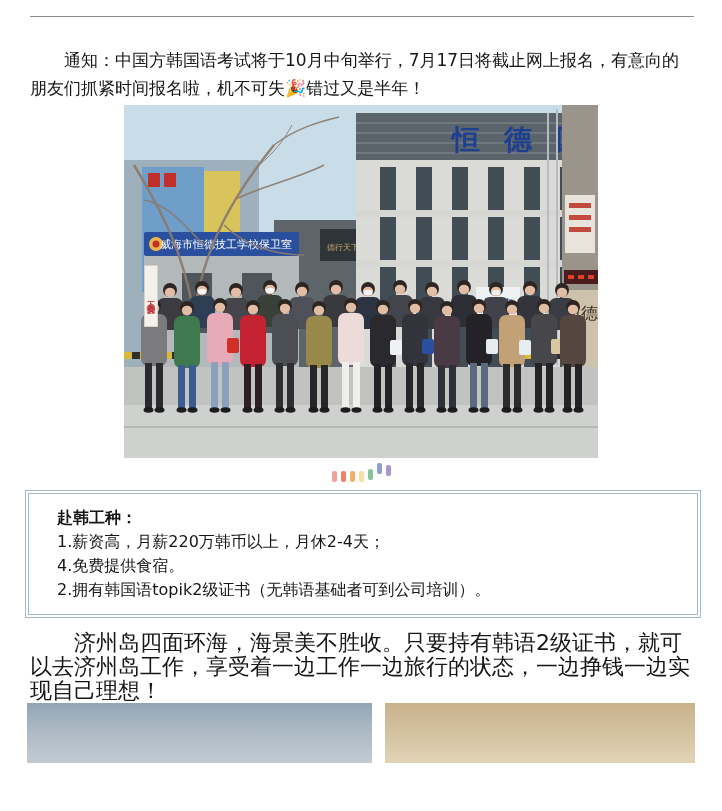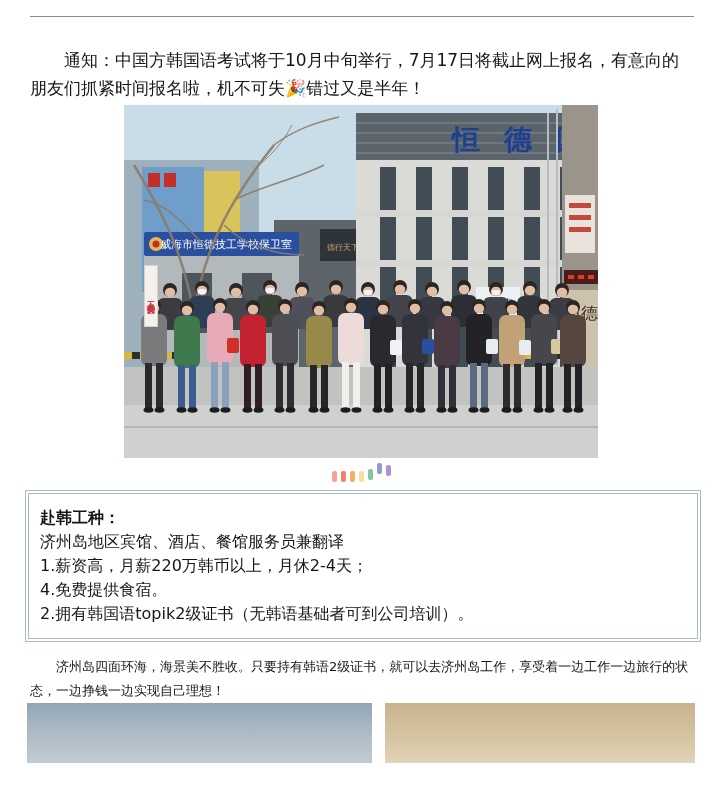--- a/index.html
+++ b/index.html
@@ -9,24 +9,24 @@
   .photo-wrap{width:474px;height:353px;margin:3px auto 0 auto;position:relative;overflow:hidden;}
   .photo-wrap svg{display:block;}
   .vert-sign{position:absolute;left:20px;top:160px;width:14px;height:62px;background:#f4f1ec;
     color:#c02830;font-size:9px;line-height:12px;writing-mode:vertical-rl;text-orientation:upright;
     text-align:center;letter-spacing:1px;border:1px solid #d8d2c8;box-sizing:border-box;}
   .dots{display:flex;justify-content:center;align-items:flex-end;gap:4px;height:16px;margin-top:8px;}
   .dot{width:5px;height:11px;border-radius:2px;opacity:.85;}
   .dot:nth-child(5){margin-bottom:2px;}
   .dot:nth-child(6){margin-bottom:8px;}
   .dot:nth-child(7){margin-bottom:6px;}
-  .job-box{margin:8px 21px 0 25px;border:4px double #a5bac6;padding:12px 11px;}
+  .job-box{margin:8px 21px 0 25px;border:4px double #a5bac6;padding:12px 28px;}
   .job-box p{margin:0;font-size:16px;line-height:24px;}
   .job-box p.bold{font-weight:bold;}
-  .closing{margin:13px 30px 0 30px;font-size:13px;line-height:24px;text-indent:2em;}
+  .closing{margin:13px 30px 0 30px;font-size:22px;line-height:24px;text-indent:2em;}
   .bottom-imgs{display:flex;margin:0 27px;gap:13px;}
   .bimg{height:60px;}
   .bimg.city{width:345px;background:linear-gradient(180deg,#92a5b7 0%,#a9b7c2 40%,#c2cbd2 100%);}
   .bimg.beach{width:310px;background:linear-gradient(180deg,#c9b38d 0%,#d6c5a3 60%,#e2d4b8 100%);}
 </style>
 </head>
 <body>
 
 <div class="top-rule"></div>
 
@@ -330,21 +330,20 @@
   <span class="dot" style="background: rgb(239, 106, 85);"></span>
   <span class="dot" style="background: rgb(239, 162, 77);"></span>
   <span class="dot" style="background: rgb(246, 217, 141);"></span>
   <span class="dot" style="background: rgb(116, 185, 141);"></span>
   <span class="dot" style="background: rgb(123, 140, 195);"></span>
   <span class="dot" style="background: rgb(157, 130, 198);"></span>
 </div>
 
 <div class="job-box">
   <p class="bold">赴韩工种：</p>
-  <p>济州岛地区宾馆、酒店、餐馆服务员兼翻译</p>
   <p>1.薪资高，月薪220万韩币以上，月休2-4天；</p>
   <p>4.免费提供食宿。</p>
   <p>2.拥有韩国语topik2级证书（无韩语基础者可到公司培训）。</p>
 </div>
 
 <p class="closing">济州岛四面环海，海景美不胜收。只要持有韩语2级证书，就可以去济州岛工作，享受着一边工作一边旅行的状态，一边挣钱一边实现自己理想！</p>
 
 <div class="bottom-imgs">
   <div class="bimg city"></div>
   <div class="bimg beach"></div>

